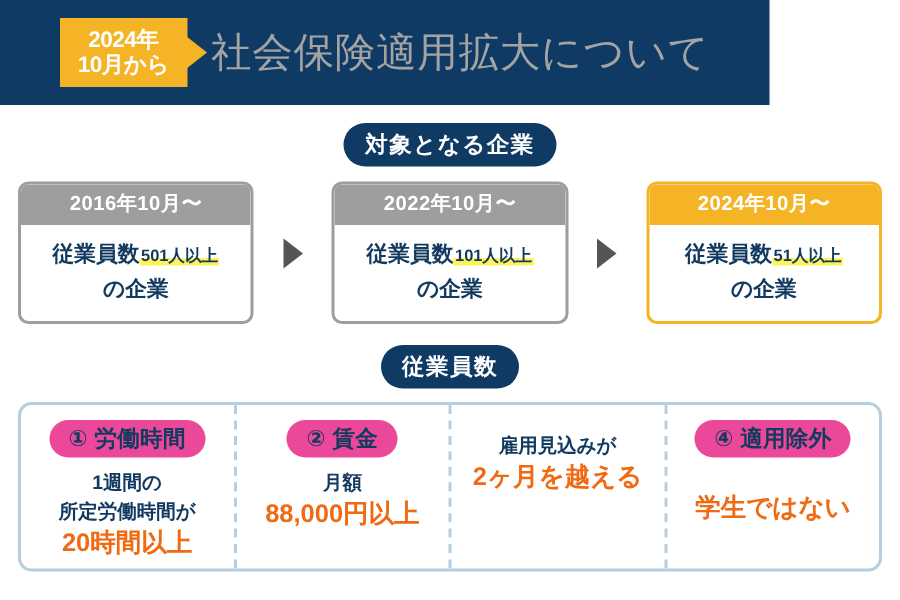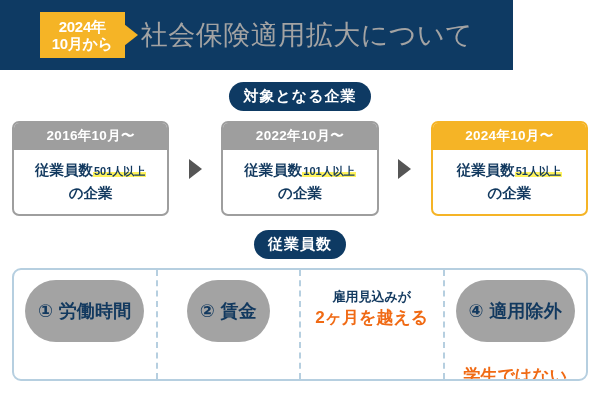--- a/index.html
+++ b/index.html
@@ -160,26 +160,26 @@
     flex-direction: column;
     align-items: center;
     padding: 10px 4px 8px 4px;
     box-sizing: border-box;
     position: relative;
   }
   .criteria-col + .criteria-col {
     border-left: 2px dashed #b6cfe0;
   }
   .criteria-pill {
-    background: #a3a3a3;
-    color: #12395f;
-    font-weight: bold;
-    font-size: 18px;
+    background: #ec4899;
+    color: #12395f;
+    font-weight: bold;
+    font-size: 15px;
     border-radius: 999px;
-    padding: 19px 13px;
+    padding: 3px 13px;
     white-space: nowrap;
     letter-spacing: 0.2px;
   }
   .criteria-text {
     margin-top: 7px;
     text-align: center;
     font-size: 13px;
     font-weight: bold;
     color: #12395f;
     line-height: 19px;
@@ -250,27 +250,36 @@
   <div class="section-pill">従業員数</div>
 </div>
 
 <div class="criteria-panel">
 
   <div class="criteria-col">
     <div class="criteria-pill">
       <span>①</span>
       <span>労働時間</span>
     </div>
+    <div class="criteria-text">
+      <span>1週間の</span><br>
+      <span>所定労働時間が</span>
+      <span class="em">20時間以上</span>
+    </div>
   </div>
 
   <div class="criteria-col">
     <div class="criteria-pill">
       <span>②</span>
       <span>賃金</span>
     </div>
+    <div class="criteria-text">
+      <span>月額</span>
+      <span class="em">88,000円以上</span>
+    </div>
   </div>
 
   <div class="criteria-col">
     <div class="criteria-text">
       <span>雇用見込みが</span>
       <span class="em">2ヶ月を越える</span>
     </div>
   </div>
 
   <div class="criteria-col center-only">

